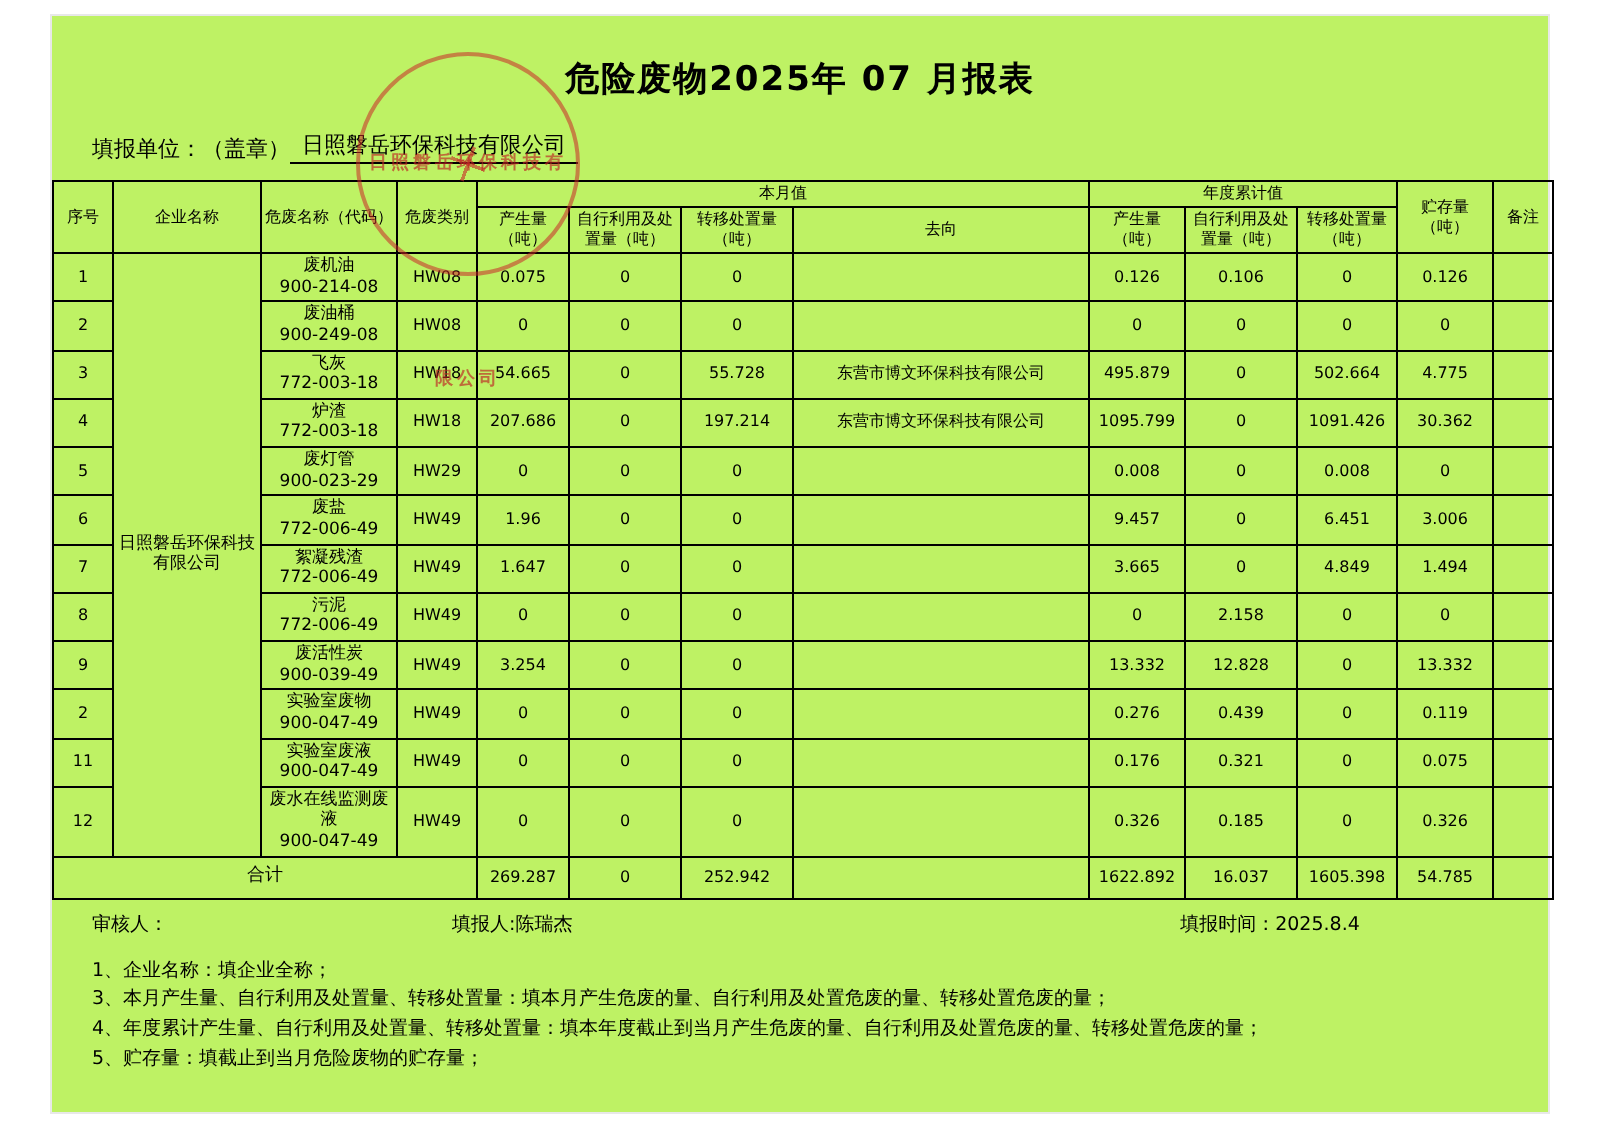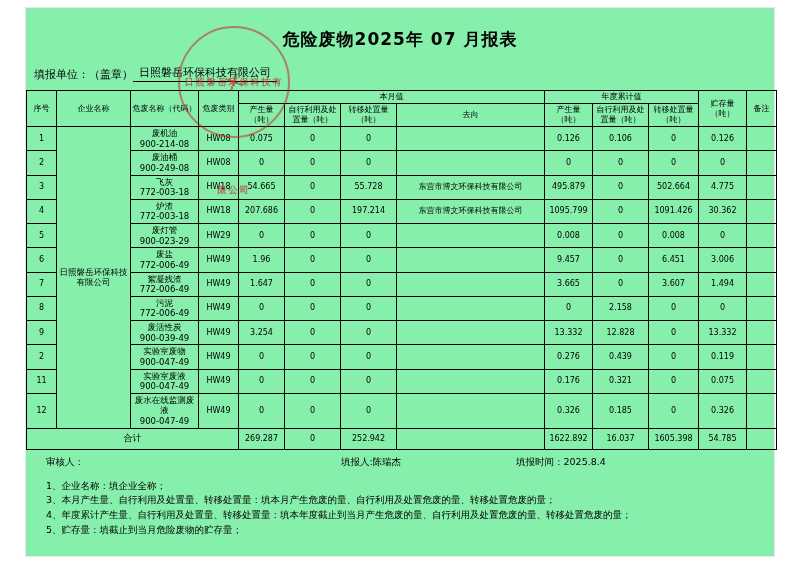--- a/index.html
+++ b/index.html
@@ -16,34 +16,34 @@
     height: 565px;
     background: #ffffff;
     overflow: hidden;
   }
   .sheet {
     position: absolute;
     left: 26px;
     top: 8px;
     width: 748px;
     height: 548px;
-    background: #86efac;
+    background: #bef264;
     box-shadow: 0 0 0 1px #e8e8e8;
   }
   .title {
     text-align: center;
     font-size: 17px;
     font-weight: bold;
     letter-spacing: 1px;
     margin-top: 20px;
     color: #000;
   }
   .subline {
     margin-top: 14px;
-    margin-left: 8px;
+    margin-left: 20px;
     font-size: 11px;
     color: #000;
     display: flex;
     align-items: flex-end;
   }
   .subline .lbl { white-space: nowrap; }
   .subline .val {
     border-bottom: 1px solid #000;
     padding: 0 6px 1px 6px;
     white-space: nowrap;
@@ -82,22 +82,22 @@
     margin: 6px 0 0 0;
     padding: 0 20px;
     font-size: 9.5px;
     color: #000;
   }
   .footer-row {
     display: flex;
     margin-top: 6px;
   }
   .footer-row .f1 { width: 180px; }
-  .footer-row .f2 { width: 290px; text-align: center; }
-  .footer-row .f3 { flex: 1; text-align: left; }
+  .footer-row .f2 { width: 290px; }
+  .footer-row .f3 { flex: 1; text-align: center; }
   .notes {
     margin: 10px 0 0 20px;
     font-size: 9.5px;
     line-height: 1.55;
     color: #000;
   }
   .stamp {
     position: absolute;
     left: 152px;
     top: 18px;
@@ -269,21 +269,21 @@
           <tr class="row-h">
             <td>7</td>
             <td class="name-cell">絮凝残渣<br>772-006-49</td>
             <td>HW49</td>
             <td>1.647</td>
             <td>0</td>
             <td>0</td>
             <td></td>
             <td>3.665</td>
             <td>0</td>
-            <td>3.607</td>
+            <td>4.849</td>
             <td>1.494</td>
             <td></td>
           </tr>
           <tr class="row-h">
             <td>8</td>
             <td class="name-cell">污泥<br>772-006-49</td>
             <td>HW49</td>
             <td>0</td>
             <td>0</td>
             <td>0</td>

